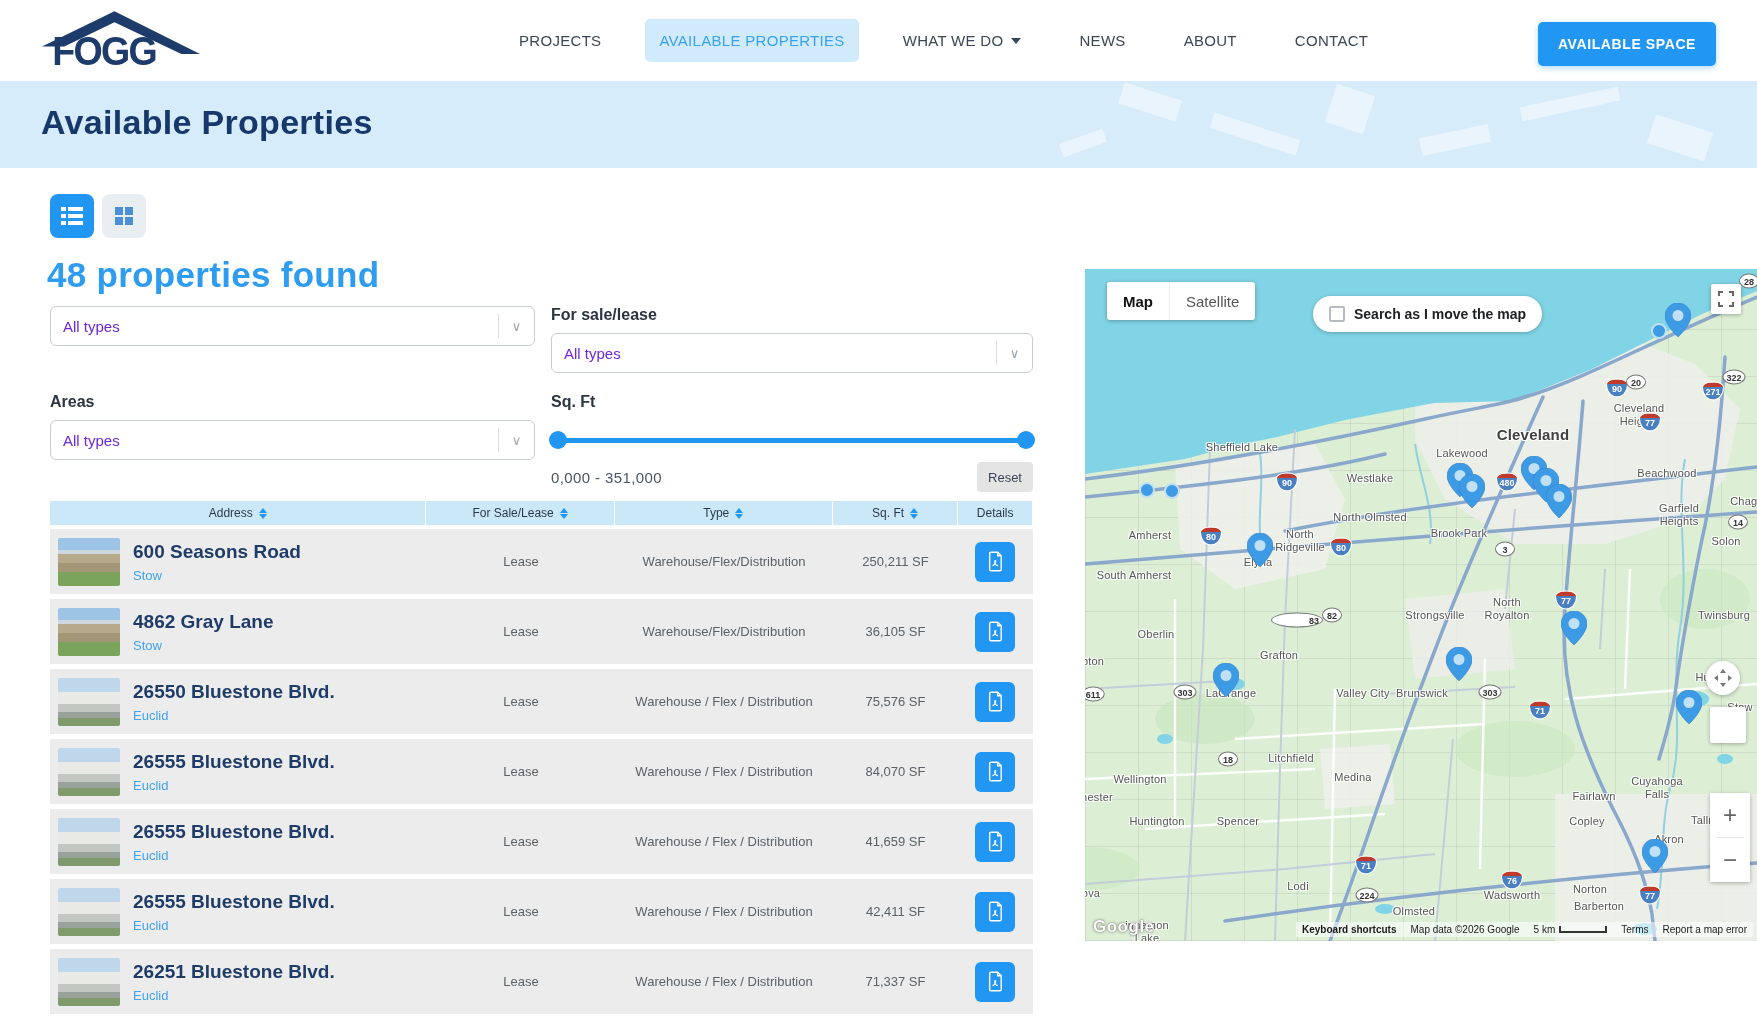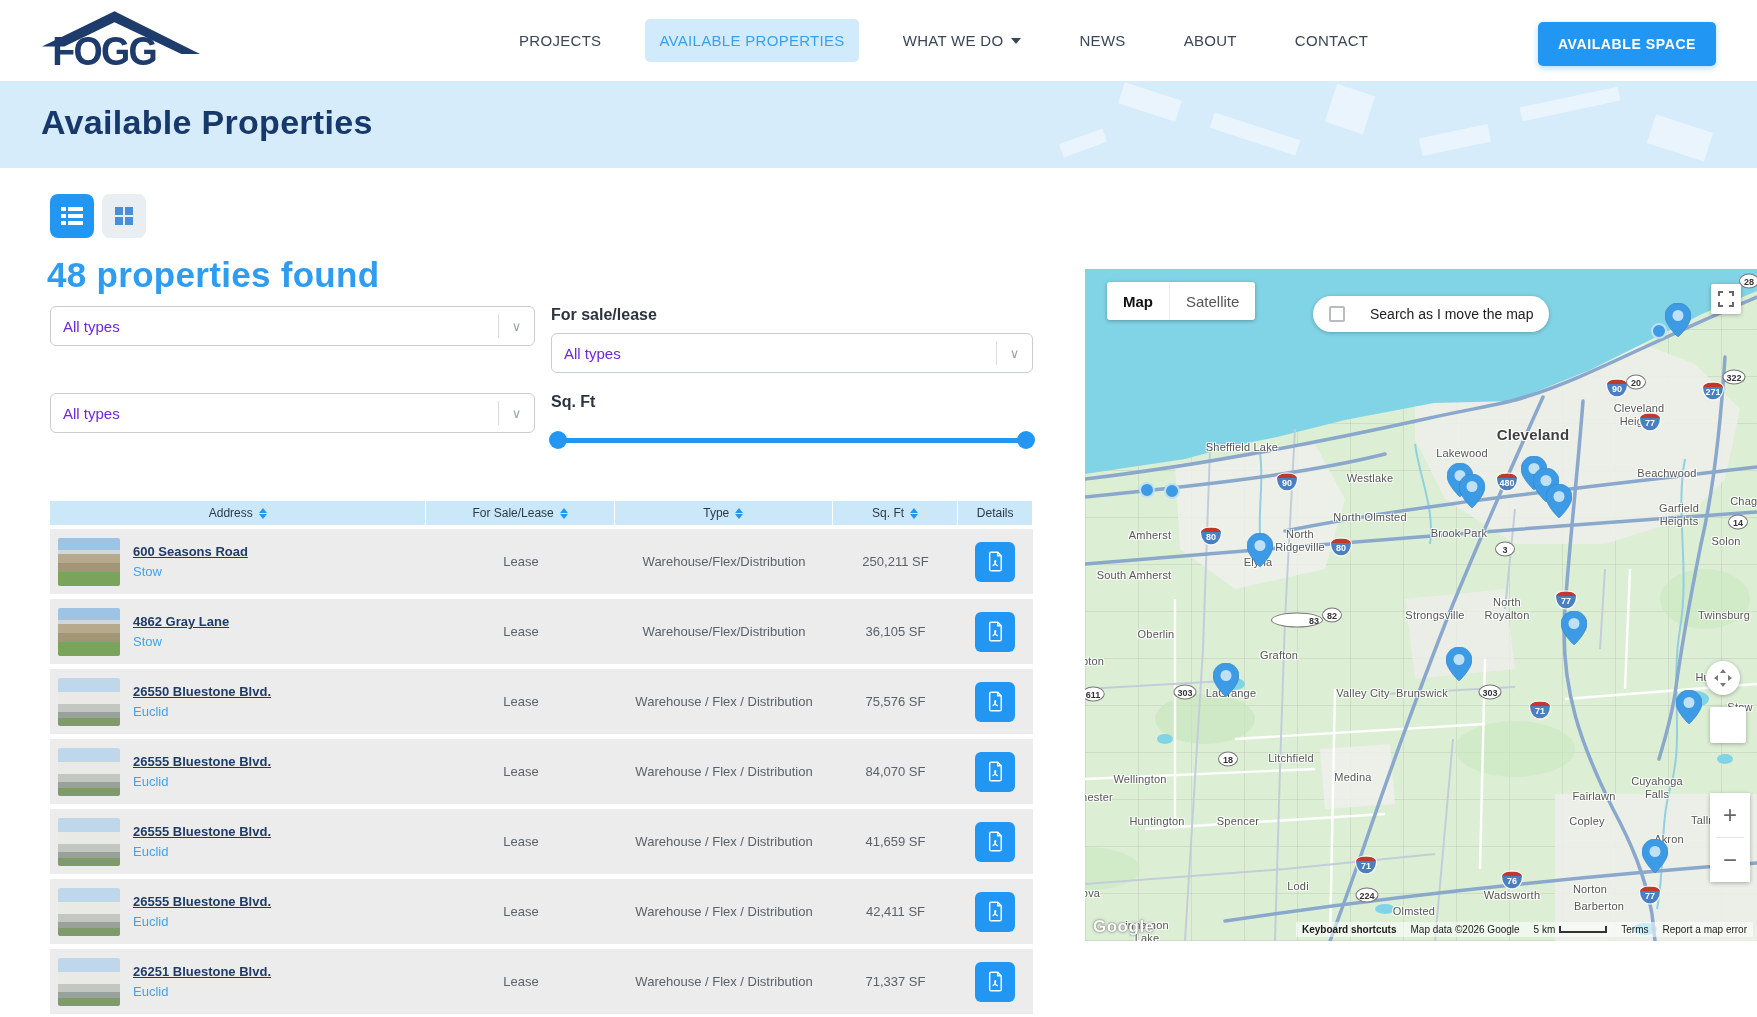--- a/index.html
+++ b/index.html
@@ -55,21 +55,21 @@
   .th { background:#cbe8f9; display:flex; align-items:center; justify-content:center; gap:6px;
     font-size:12px; color:#2b3a4a; margin-right:1px; cursor:pointer;}
   .sort { display:flex; flex-direction:column; gap:1px; }
   .sort i { width:0; height:0; border-left:4px solid transparent; border-right:4px solid transparent; display:block;}
   .sort .u { border-bottom:5px solid #2196f3; } .sort .d { border-top:5px solid #2196f3; }
   .row { display:flex; height:65px; background:#ececec; margin-bottom:5px; align-items:center; }
   .c-addr { display:flex; align-items:center; gap:13px; padding-left:8px; }
   .thumb { width:62px; height:48px; border-radius:2px; flex:none; }
   .thumb.stow { background:linear-gradient(180deg,#9dc4e4 0 26%,#cfd8de 26% 33%,#b7a98c 33% 52%,#a39677 52% 70%,#7aa45c 70% 100%); }
   .thumb.euclid { background:linear-gradient(180deg,#bed7ea 0 30%,#e9eae6 30% 55%,#c3c7c2 55% 70%,#98a29a 70% 84%,#7f9b6b 84% 100%); }
-  .addr-link { font-size:13px; font-weight:bold; color:#1f3c68; text-decoration:underline; cursor:pointer; }
+  .addr-link { font-size:19px; font-weight:bold; color:#1f3c68; cursor:pointer; }
   .addr-city { font-size:13px; color:#3fa3ef; margin-top:5px; cursor:pointer;}
   .cell { font-size:13px; color:#5a6268; text-align:center; }
   .pdf-btn { width:40px; height:40px; background:#2196f3; border:none; border-radius:6px;
     display:flex; align-items:center; justify-content:center; cursor:pointer; margin:0 auto;}
 
   
   .map { position:absolute; left:1085px; top:269px; width:672px; height:672px; overflow:hidden;
     background-color:#dcefd5;
     background-image:
       repeating-linear-gradient(0deg, rgba(170,172,165,.28) 0 1px, transparent 1px 47px),
@@ -90,21 +90,21 @@
   .pin { position:absolute; width:26px; height:34px; cursor:pointer; }
   .dotm { position:absolute; width:16px; height:16px; border-radius:50%; background:#3d9be5;
     border:2px solid #bfe0f5; cursor:pointer; }
 
   .map-type { position:absolute; left:22px; top:13px; display:flex; background:#fff; border-radius:3px;
     box-shadow:0 1px 4px rgba(0,0,0,.3); height:38px; }
   .map-type .mt { padding:0 16px; display:flex; align-items:center; font-size:15px; cursor:pointer; }
   .map-type .mt.sel { font-weight:bold; color:#111; }
   .map-type .mt.un { color:#565656; border-left:1px solid #eee; }
   .search-pill { position:absolute; left:228px; top:27px; height:36px; background:#fff; border-radius:18px;
-    box-shadow:0 1px 4px rgba(0,0,0,.25); display:flex; align-items:center; gap:25px; padding:0 16px; cursor:pointer;}
+    box-shadow:0 1px 4px rgba(0,0,0,.25); display:flex; align-items:center; gap:9px; padding:0 16px; cursor:pointer;font-weight:bold;}
   .search-pill .box { width:16px; height:16px; border:2px solid #b8bcc0; border-radius:2px; background:#fff;}
   .search-pill .lbl { font-size:14px; color:#202124; }
   .fs-btn { position:absolute; right:16px; top:15px; width:30px; height:30px; background:#fff; border:none;
     border-radius:2px; box-shadow:0 1px 4px rgba(0,0,0,.3); display:flex; align-items:center; justify-content:center; cursor:pointer;}
   .pan-btn { position:absolute; left:621px; top:392px; width:34px; height:34px; border-radius:50%;
     background:#fff; box-shadow:0 1px 4px rgba(0,0,0,.3); border:none; display:flex; align-items:center; justify-content:center; cursor:pointer;}
   .peg-box { position:absolute; left:625px; top:438px; width:36px; height:36px; background:#fff; border:none;
     border-radius:2px; box-shadow:0 1px 4px rgba(0,0,0,.3); cursor:pointer;}
   .zoomctl { position:absolute; left:625px; top:524px; width:40px; background:#fff; border-radius:2px;
     box-shadow:0 1px 4px rgba(0,0,0,.3); display:flex; flex-direction:column; }
@@ -182,32 +182,37 @@
     </div>
   </div>
   <div>
     <div class="f-label">For sale/lease</div>
     <div class="select">
       <span class="val">All types</span>
       <span class="chev">∨</span>
     </div>
   </div>
   <div>
+    <div class="f-label">Areas</div>
     <div class="select">
       <span class="val">All types</span>
       <span class="chev">∨</span>
     </div>
   </div>
   <div>
     <div class="f-label">Sq. Ft</div>
     <div class="slider-wrap">
       <div class="slider-track">
         <div class="handle l"></div>
         <div class="handle r"></div>
       </div>
+    </div>
+    <div class="range-row">
+      <span class="range-text">0,000 - 351,000</span>
+      <button class="reset">Reset</button>
     </div>
   </div>
 </div>
 
 <div class="table">
   <div class="thead">
       <div class="th" style="width: 377px;">
         <span>Address</span>
         <span class="sort">
           <i class="u"></i>

